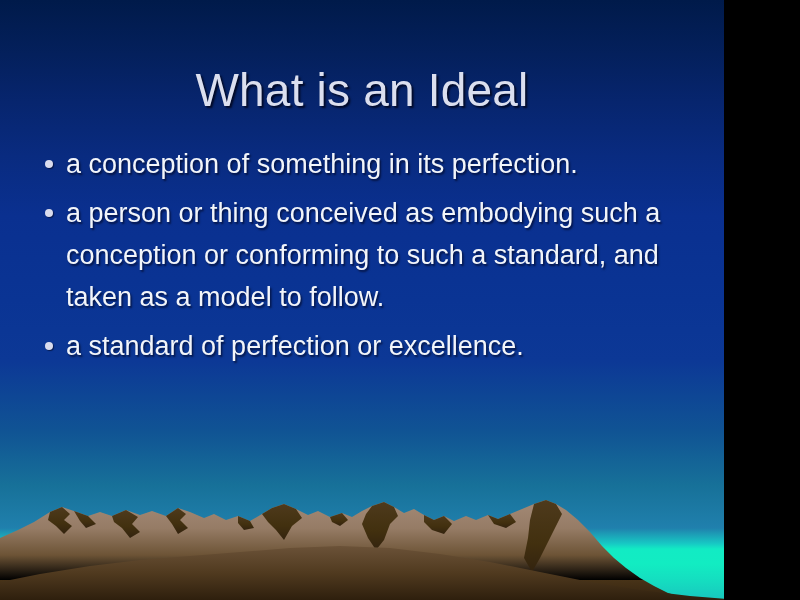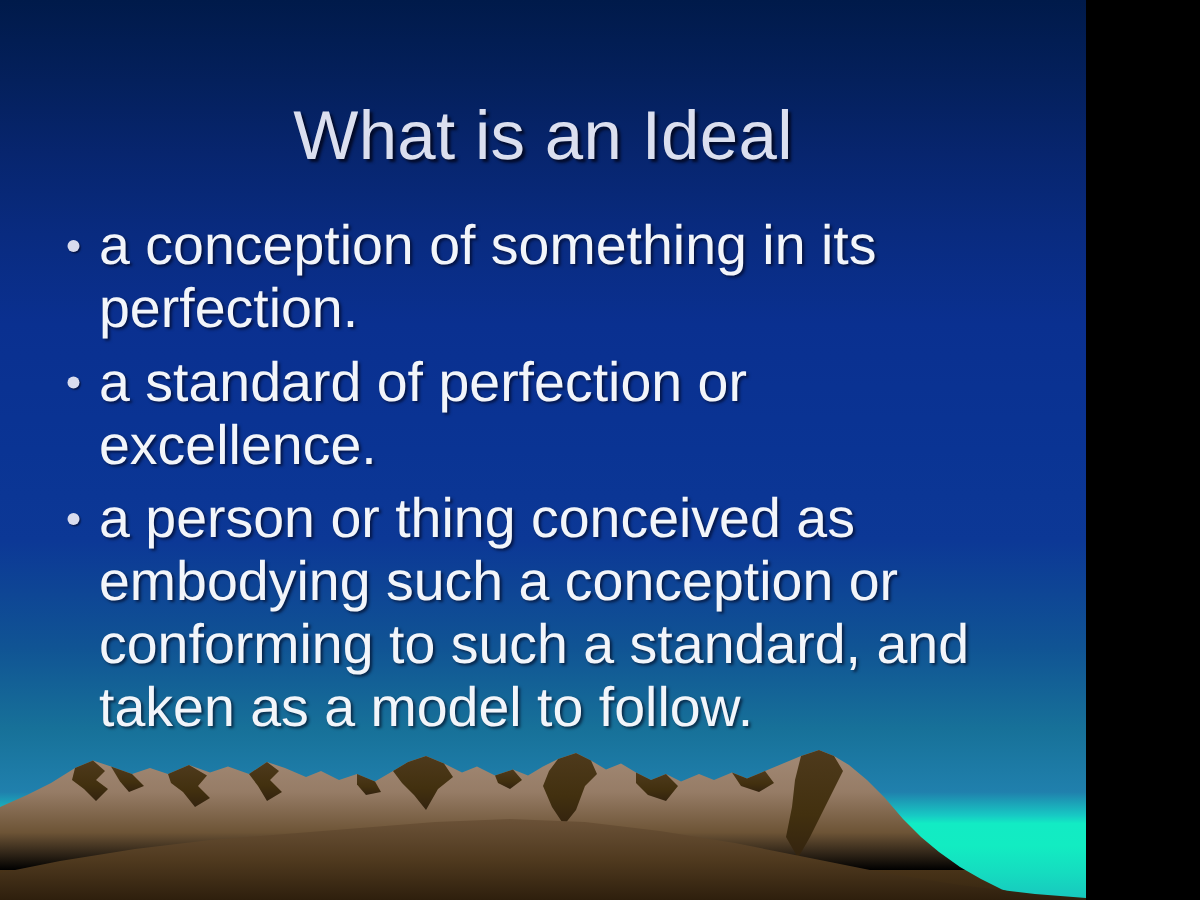--- a/index.html
+++ b/index.html
@@ -80,21 +80,21 @@
     left: 9px;
     top: 17px;
     width: 8px;
     height: 8px;
     border-radius: 50%;
     background: #d9dcee;
     box-shadow: 1px 1px 1px rgba(0, 0, 20, 0.55);
   }
   .bullet-text {
     flex: 1 1 auto;
-    font-size: 37px;
+    font-size: 27px;
     line-height: 42px;
     color: #f2f5fa;
     text-shadow: 1.5px 1.5px 2px rgba(0, 0, 20, 0.6);
     max-width: 640px;
   }
 
   
   .mountains {
     position: absolute;
     left: 0;
@@ -119,26 +119,26 @@
 
   <div class="body-block">
 
     <div class="bullet-row">
       <span class="bullet-dot"></span>
       <span class="bullet-text">a conception of something in its perfection.</span>
     </div>
 
     <div class="bullet-row">
       <span class="bullet-dot"></span>
-      <span class="bullet-text">a standard of perfection or excellence.</span>
+      <span class="bullet-text">a person or thing conceived as embodying such a conception or conforming to such a standard, and taken as a model to follow.</span>
     </div>
 
     <div class="bullet-row">
       <span class="bullet-dot"></span>
-      <span class="bullet-text">a person or thing conceived as embodying such a conception or conforming to such a standard, and taken as a model to follow.</span>
+      <span class="bullet-text">a standard of perfection or excellence.</span>
     </div>
 
   </div>
 
   <div class="mountains">
     <svg viewBox="0 0 800 110" preserveAspectRatio="none" xmlns="http://www.w3.org/2000/svg">
       <defs>
         <linearGradient id="rockGrad" x1="0" y1="0" x2="0" y2="1">
           <stop offset="0%" stop-color="#a38a76"></stop>
           <stop offset="28%" stop-color="#967c66"></stop>

